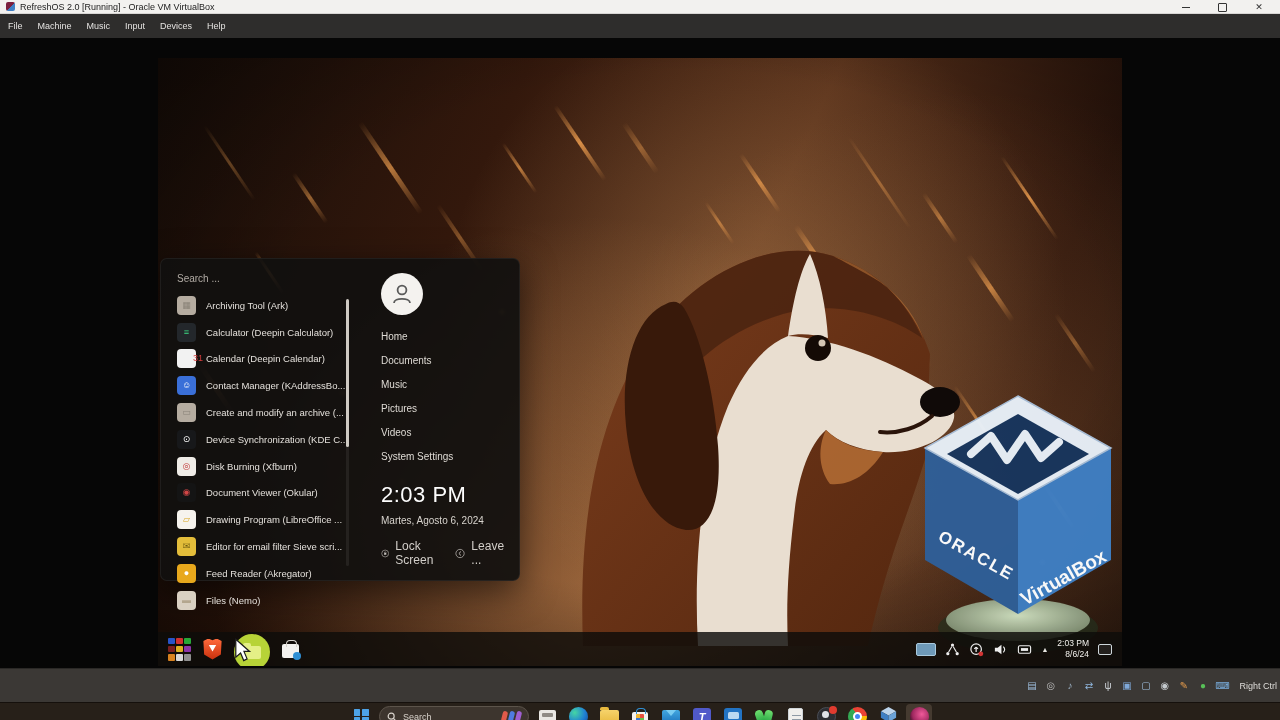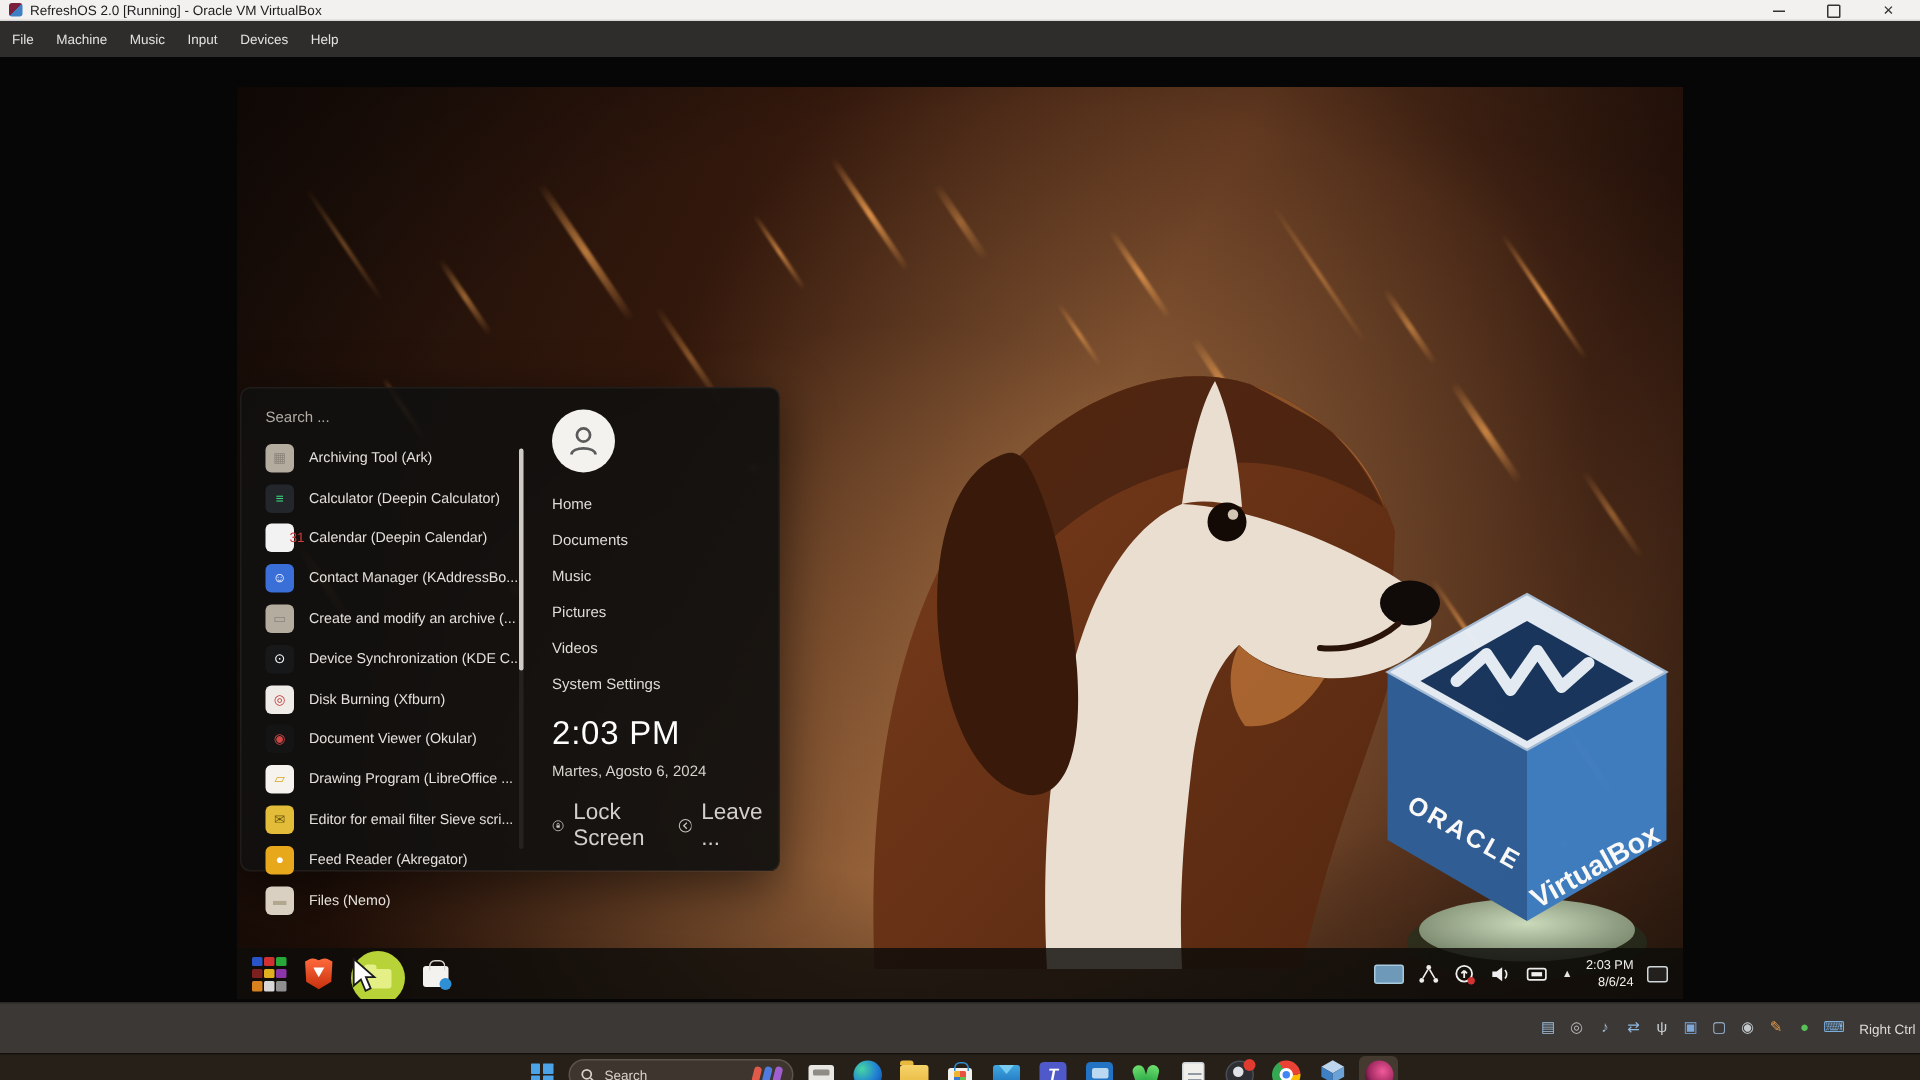--- a/index.html
+++ b/index.html
@@ -55,21 +55,21 @@
   .sm-scroll { position:absolute; left:185px; top:40px; bottom:14px; width:3px;
                background:rgba(255,255,255,.07); border-radius:2px; }
   .sm-scroll-handle { position:absolute; top:0; width:3px; height:148px; background:#cfcac3; border-radius:2px; }
   .sm-right { flex:1; display:flex; flex-direction:column; padding:14px 12px 13px 20px; }
   .avatar { width:42px; height:42px; border-radius:50%; background:#f4f2ef;
             display:flex; align-items:center; justify-content:center; margin-bottom:16px; }
   .place { font-size:10px; color:#dfdbd5; margin-bottom:13px; cursor:default; }
   .sm-clock { margin-top:auto; font-size:22px; color:#fdfdfd; letter-spacing:.5px; }
   .sm-date { font-size:10px; color:#d7d3cd; margin:7px 0 13px; }
   .sm-session { display:flex; gap:17px; align-items:center; }
-  .sess { display:flex; gap:6px; align-items:center; font-size:15px; color:#d2cec9; cursor:default; }
+  .sess { display:flex; gap:6px; align-items:center; font-size:12px; color:#d2cec9; cursor:default; }
 
   
   .vm-taskbar { position:absolute; left:0; bottom:0; width:100%; height:34px; z-index:6;
                 background:rgba(14,12,10,.82); display:flex; align-items:center; padding:0 10px; }
   .vm-tb-left { display:flex; align-items:center; gap:12px; }
   .vm-grid { width:23px; height:23px; display:grid; grid-template-columns:repeat(3,1fr); gap:1.5px; }
   .vm-grid i { border-radius:1px; }
   .brave-shield { display:block; width:19px; height:21px;
                   background:linear-gradient(#ff6a3c,#c62f0c);
                   clip-path:polygon(50% 100%,6% 76%,2% 12%,28% 0,50% 8%,72% 0,98% 12%,94% 76%);

